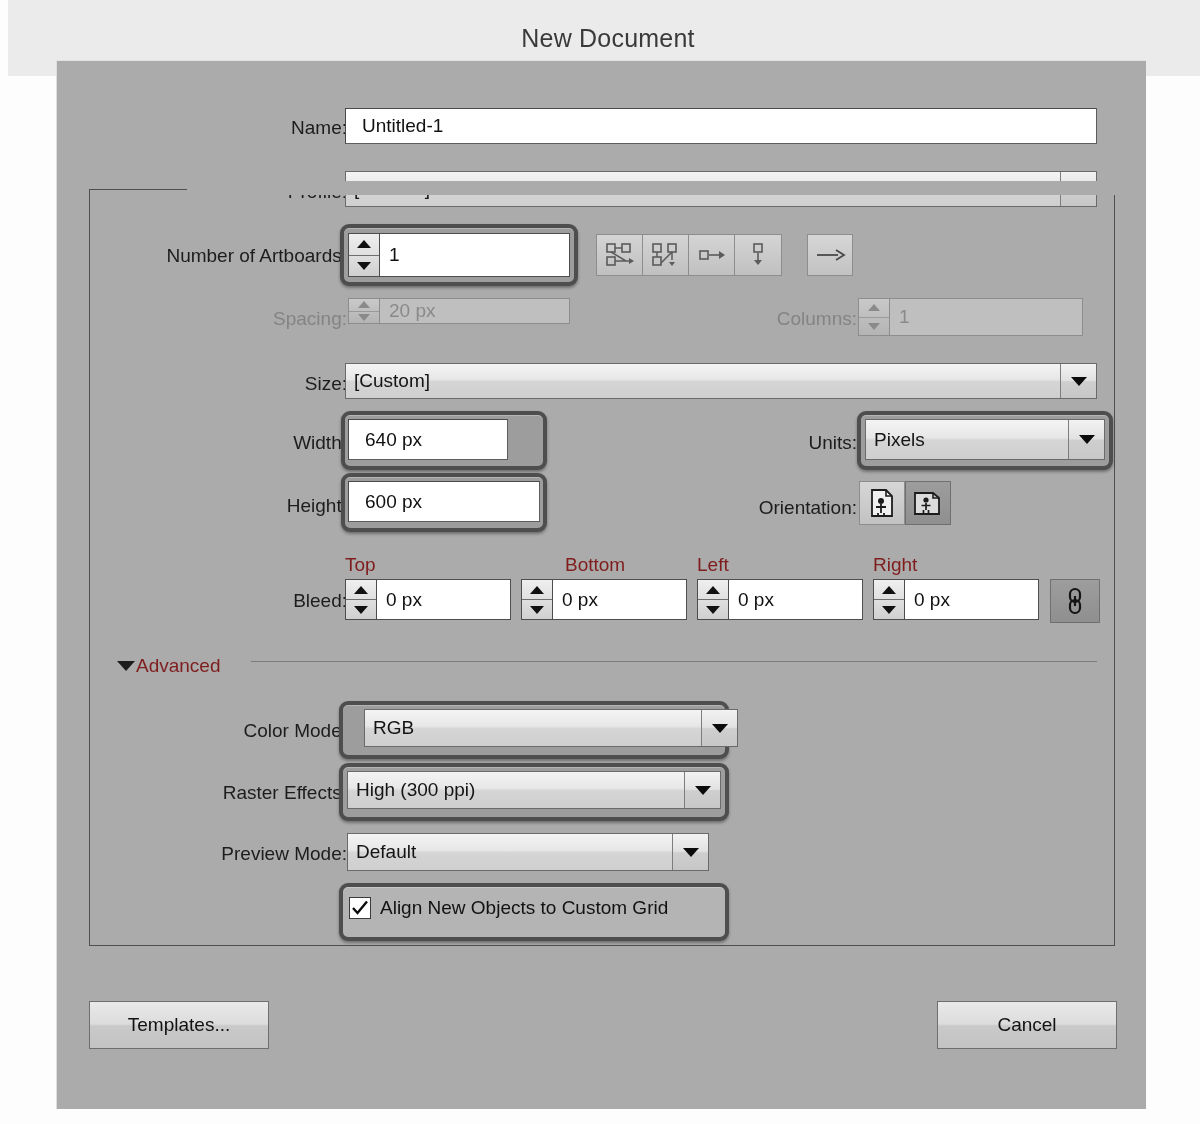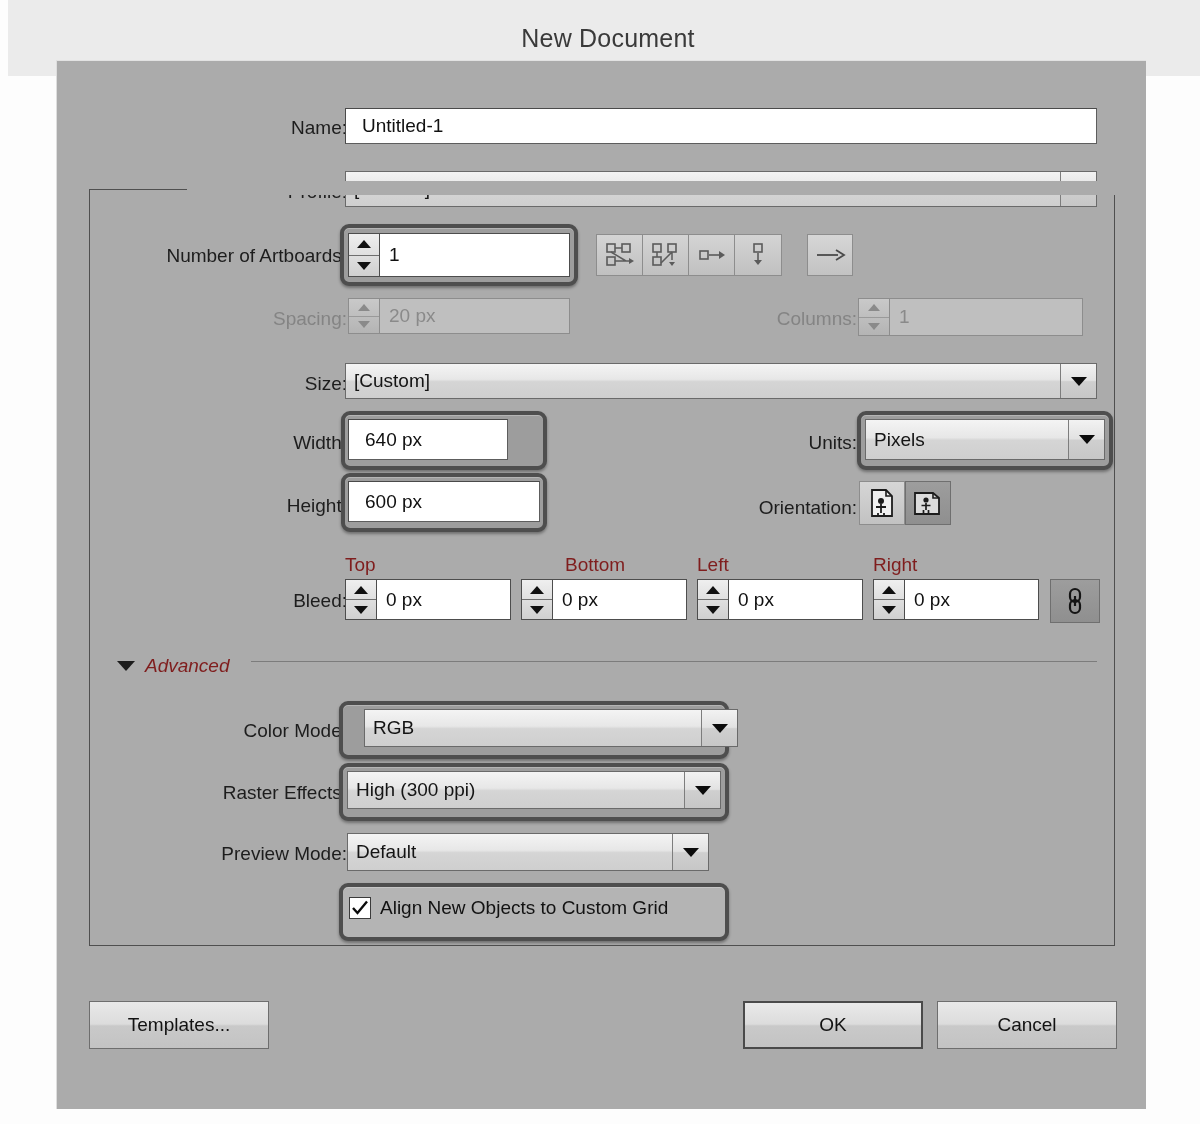--- a/index.html
+++ b/index.html
@@ -213,21 +213,21 @@
     </div>
 
     <div class="ibtn" style="left:750px; top:173px; width:46px; height:42px;">
       <svg width="32" height="22" viewBox="0 0 32 22">
         <path d="M3 11 L24 11" stroke="#4a4a4a" stroke-width="1.8"></path>
         <path d="M22 6 l8 5 l-8 5" stroke="#4a4a4a" stroke-width="1.8" fill="none"></path>
       </svg>
     </div>
 
     <div class="lbl dim" style="left:110px; top:248px; width:180px;">Spacing:</div>
-    <div class="spin dim" style="left:291px; top:237px; width:222px; height:36px;">
+    <div class="spin dim" style="left:291px; top:237px; width:222px; height:26px;">
       <div class="arrows">
         <div>
             <span class="tri-up" style="border-left-width:6px;border-right-width:6px;border-bottom-width:7px;"></span>
           </div>
         <div class="sep"></div>
         <div>
             <span class="tri-dn" style="border-left-width:6px;border-right-width:6px;border-top-width:7px;"></span>
           </div>
       </div>
       <div class="val">20 px</div>
@@ -348,21 +348,21 @@
 
     <div class="ibtn sel" style="left:993px; top:518px; width:50px; height:44px;">
       <svg width="20" height="28" viewBox="0 0 20 28">
         <rect x="5" y="2" width="10" height="13" rx="5" fill="none" stroke="#141414" stroke-width="2.2"></rect>
         <rect x="5" y="13" width="10" height="13" rx="5" fill="none" stroke="#141414" stroke-width="2.2"></rect>
         <path d="M10 9 L10 19" stroke="#141414" stroke-width="2.2"></path>
       </svg>
     </div>
 
     <div class="tri-adv" style="left:60px; top:600px;"></div>
-    <div class="hdr" style="left:88px; top:594px;font-style:italic;">Advanced</div>
+    <div class="hdr" style="left:79px; top:594px;">Advanced</div>
     <div class="divline" style="left:194px; top:600px; width:846px;"></div>
 
     <div class="lbl" style="left:90px; top:660px; width:200px;">Color Mode:</div>
     <div class="ring" style="left:282px; top:640px; width:390px; height:58px;"></div>
     <div class="ddown" style="left:290px; top:648px; width:374px; height:38px;margin-left:17px;">
       <span>RGB</span>
       <span class="dd-arrow">
           <span class="dd-tri"></span>
         </span>
     </div>
@@ -388,17 +388,16 @@
     <div class="chkrow" style="left:292px; top:836px;">
       <span class="chkbox">
         <svg width="18" height="16" viewBox="0 0 18 16">
           <path d="M2 8 L6.5 13 L16 1.5" stroke="#0b0b0b" stroke-width="2.4" fill="none"></path>
         </svg>
       </span>
       <span class="chklabel">Align New Objects to Custom Grid</span>
     </div>
 
     <div class="pbtn" style="left:32px; top:940px; width:180px; height:48px;">Templates...</div>
-    <div class="pbtn default" style="left:686px; top:940px; width:180px; height:48px;">OK</div>
     <div class="pbtn" style="left:880px; top:940px; width:180px; height:48px;">Cancel</div>
 
   </div>
 </div>
 
 </body></html>

